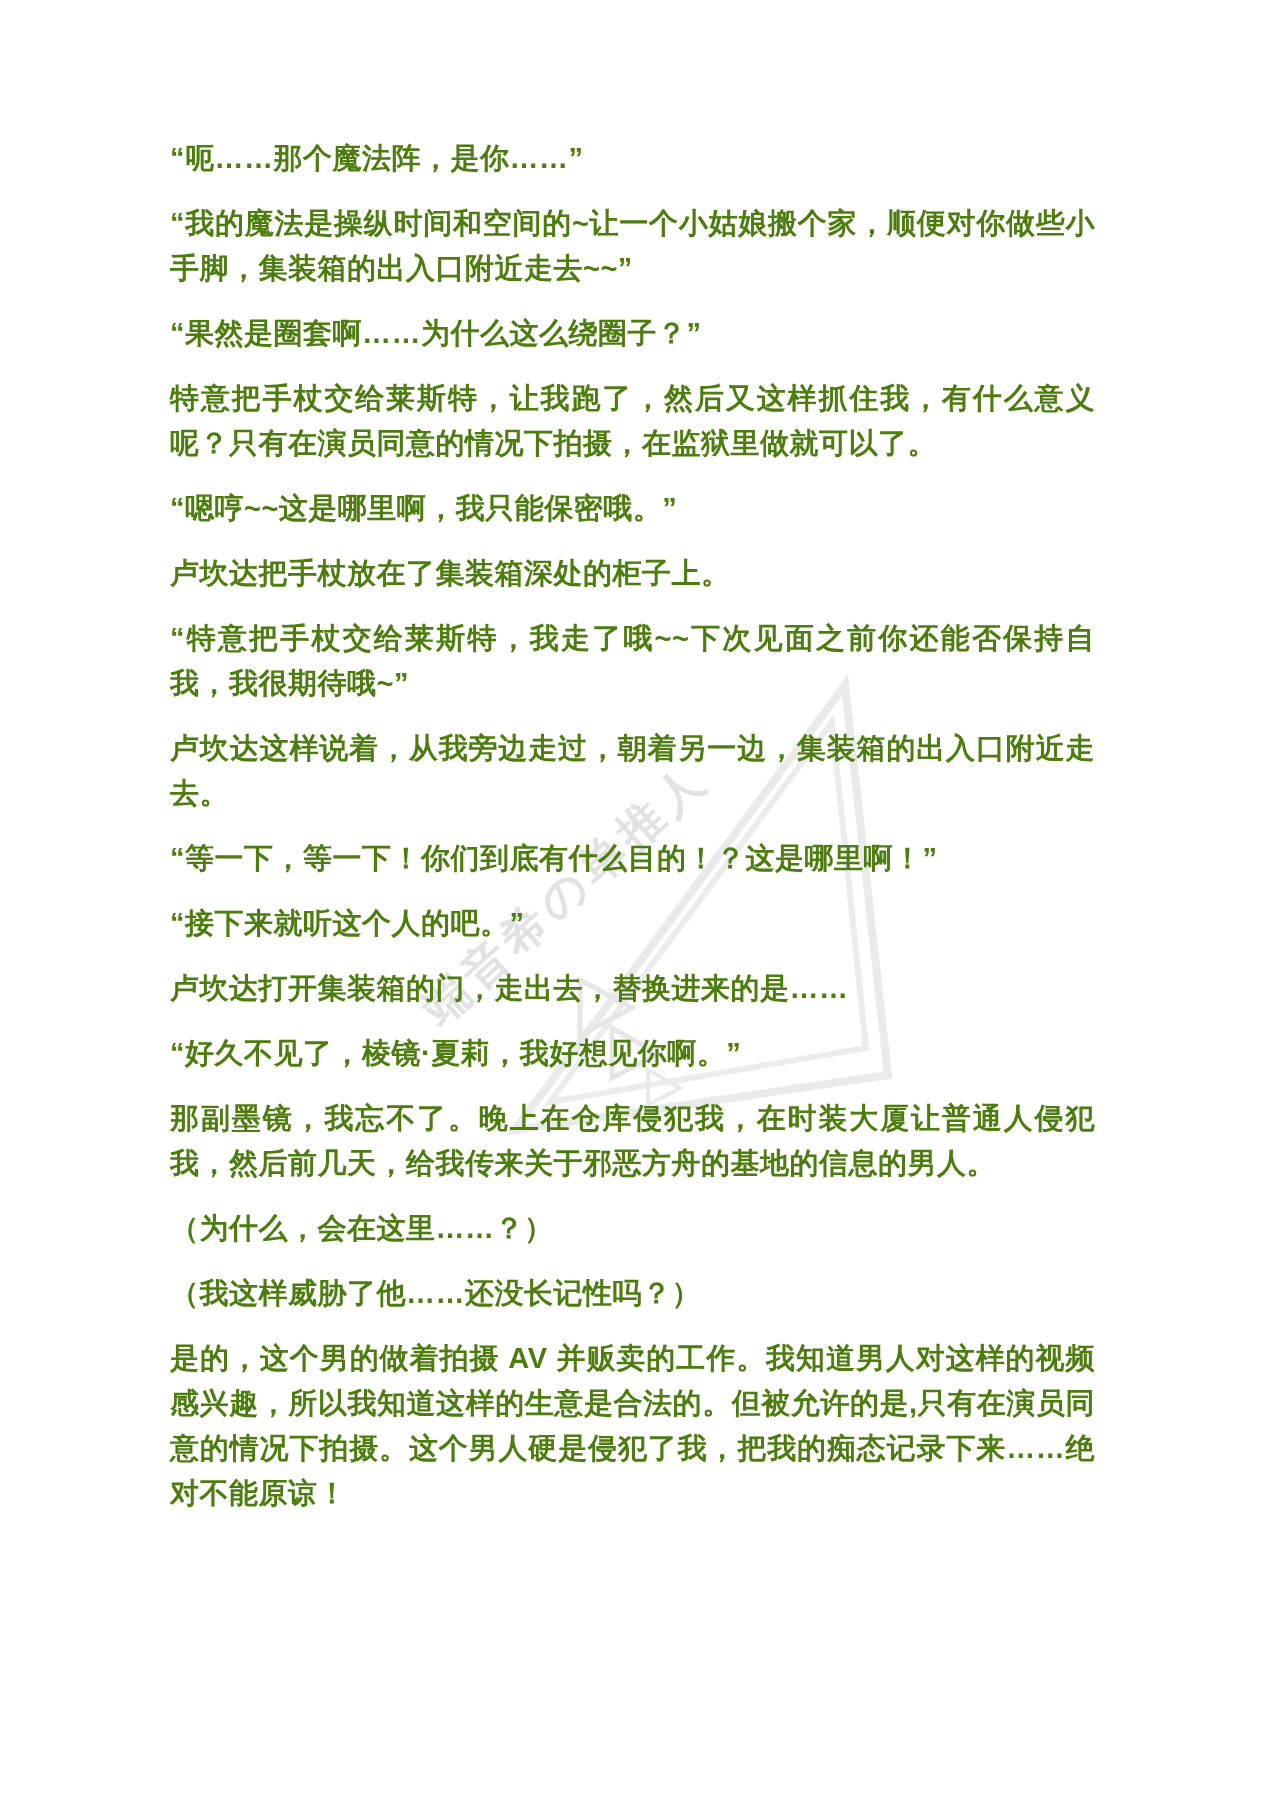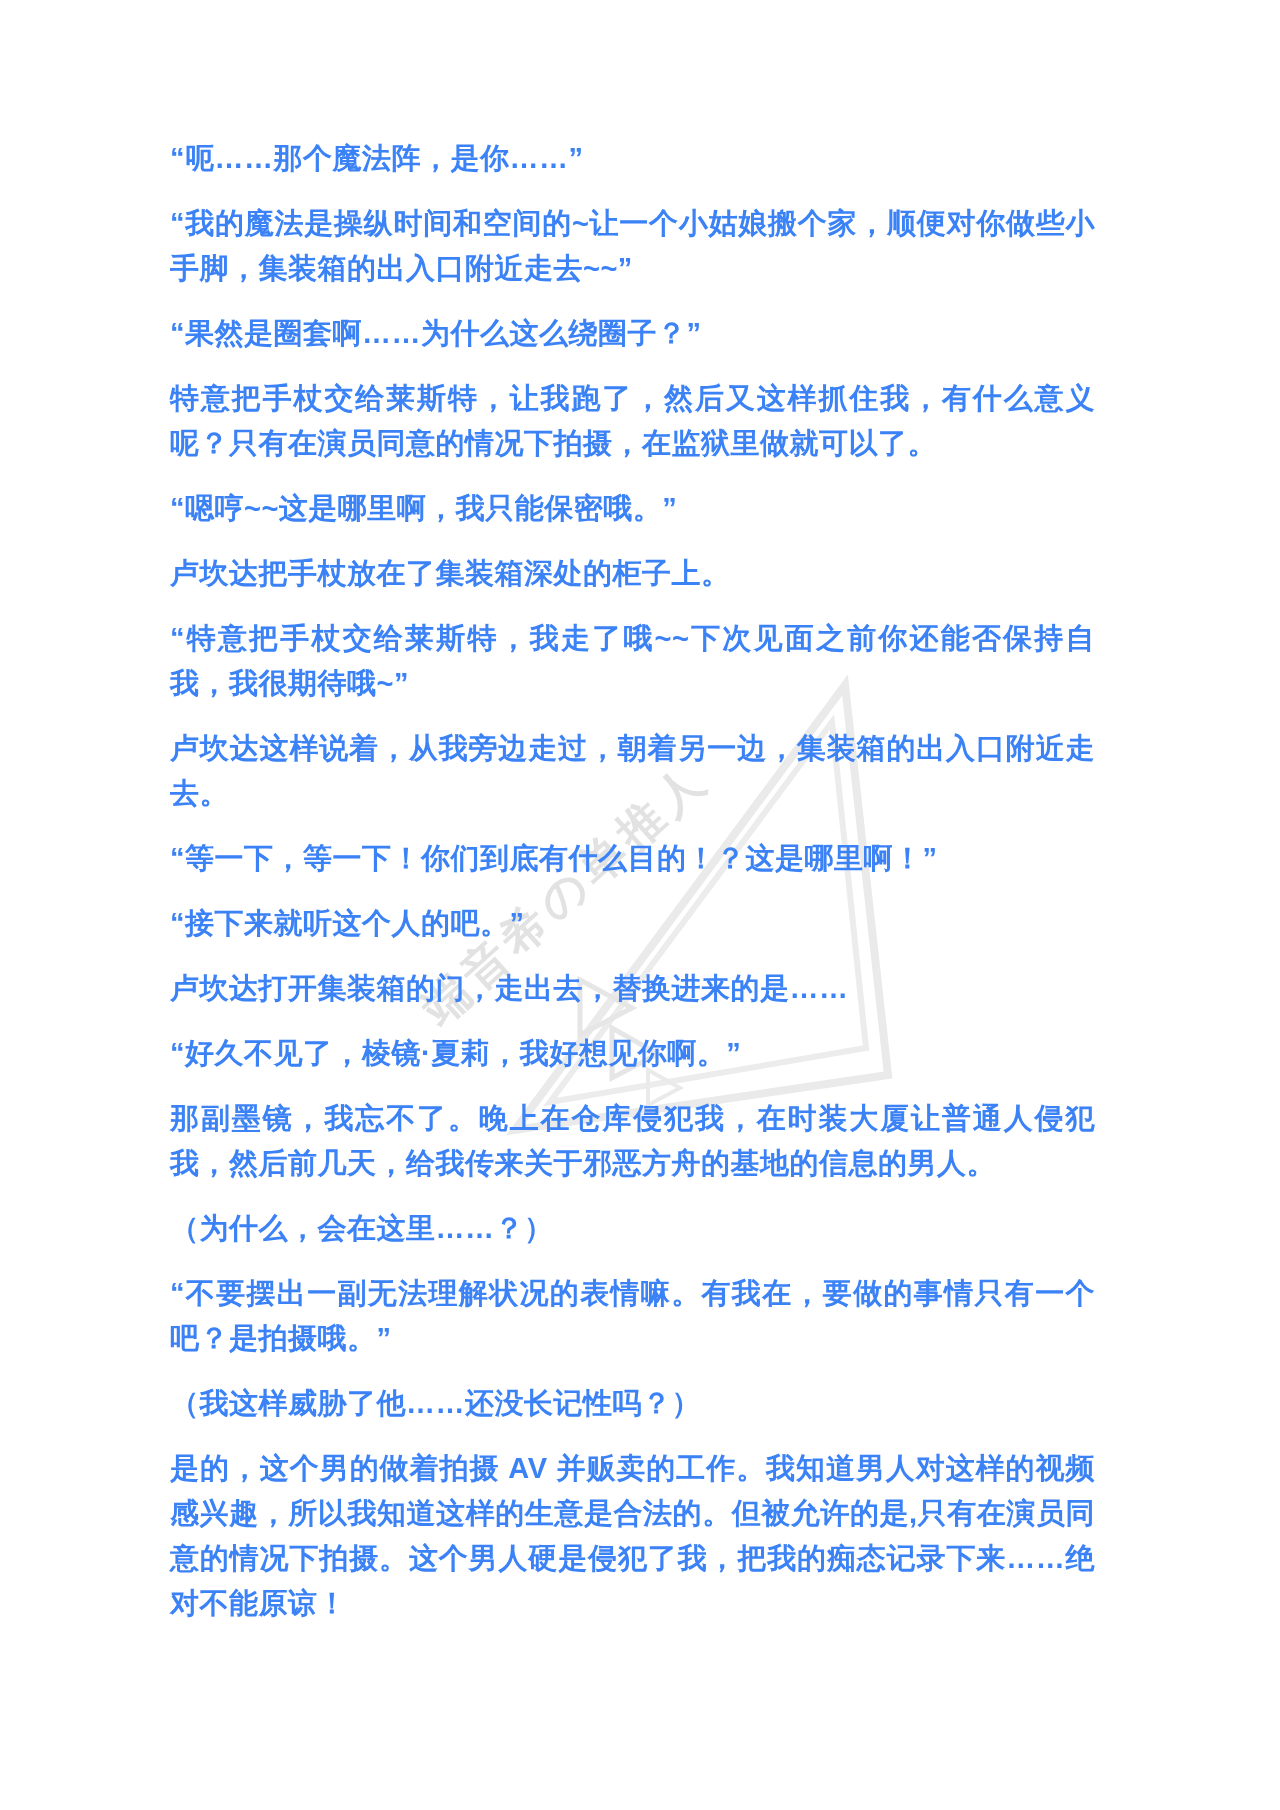--- a/index.html
+++ b/index.html
@@ -37,21 +37,21 @@
     white-space: nowrap;
     pointer-events: none;
     font-weight: 600;
   }
   .content {
     position: absolute;
     left: 170px;
     top: 136px;
     width: 925px;
     z-index: 2;
-    color: #3b82f6;
+    color: #4d7c0f;
     font-size: 29px;
     line-height: 45px;
     font-weight: 600;
     letter-spacing: 0.5px;
   }
   .content p {
     margin: 0 0 20px 0;
     text-align: justify;
     text-justify: inter-ideograph;
   }
@@ -82,18 +82,17 @@
       <p>“嗯哼~~这是哪里啊，我只能保密哦。”</p>
       <p>卢坎达把手杖放在了集装箱深处的柜子上。</p>
       <p>“特意把手杖交给莱斯特，我走了哦~~下次见面之前你还能否保持自我，我很期待哦~”</p>
       <p>卢坎达这样说着，从我旁边走过，朝着另一边，集装箱的出入口附近走去。</p>
       <p>“等一下，等一下！你们到底有什么目的！？这是哪里啊！”</p>
       <p>“接下来就听这个人的吧。”</p>
       <p>卢坎达打开集装箱的门，走出去，替换进来的是……</p>
       <p>“好久不见了，棱镜·夏莉，我好想见你啊。”</p>
       <p>那副墨镜，我忘不了。晚上在仓库侵犯我，在时装大厦让普通人侵犯我，然后前几天，给我传来关于邪恶方舟的基地的信息的男人。</p>
       <p>（为什么，会在这里……？）</p>
-      <p>“不要摆出一副无法理解状况的表情嘛。有我在，要做的事情只有一个吧？是拍摄哦。”</p>
       <p>（我这样威胁了他……还没长记性吗？）</p>
       <p>是的，这个男的做着拍摄 AV 并贩卖的工作。我知道男人对这样的视频感兴趣，所以我知道这样的生意是合法的。但被允许的是,只有在演员同意的情况下拍摄。这个男人硬是侵犯了我，把我的痴态记录下来……绝对不能原谅！</p>
     </main>
 
 </div>
 
 </body></html>

